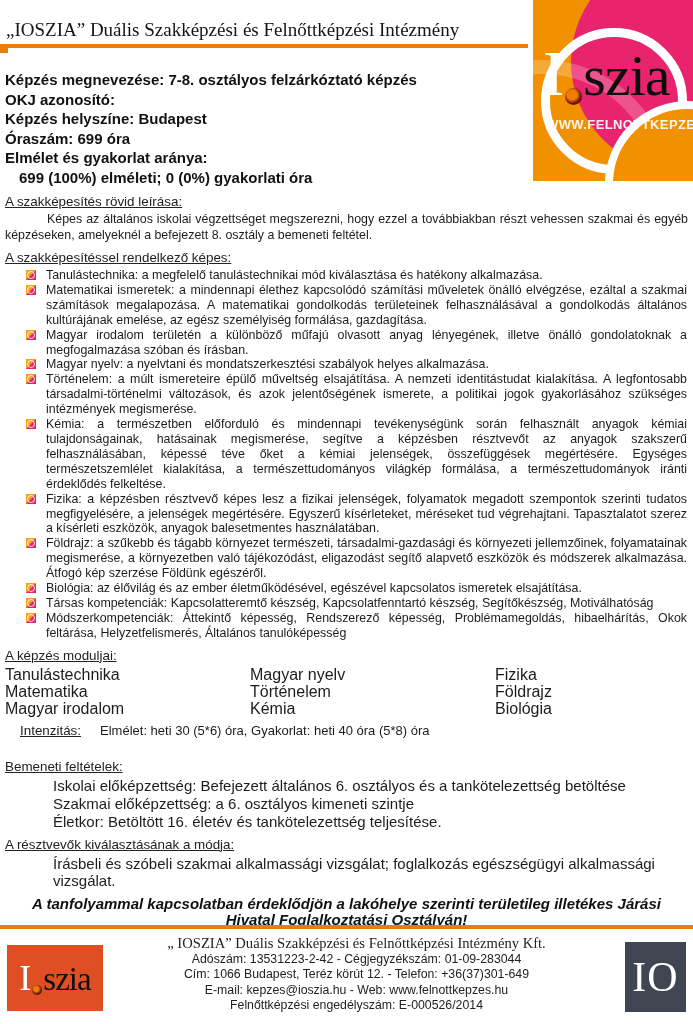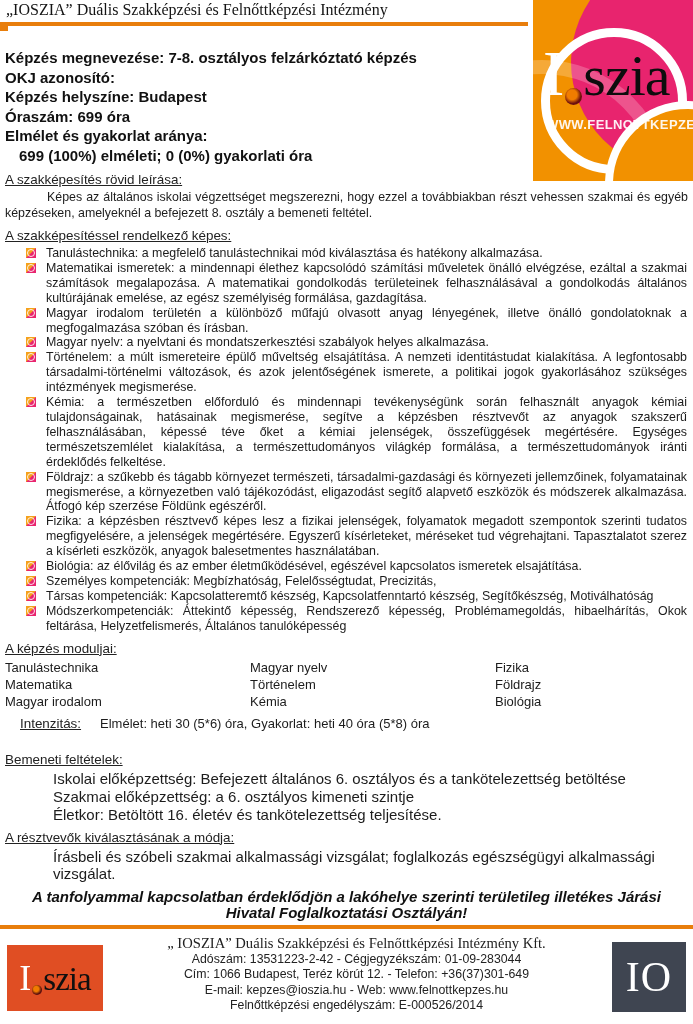--- a/index.html
+++ b/index.html
@@ -1,21 +1,21 @@
 <!DOCTYPE html>
 <html><head>
 <meta charset="utf-8">
 <style>
   html,body{margin:0;padding:0;background:#fff;}
   body{width:693px;height:1024px;position:relative;overflow:hidden;
        font-family:"Liberation Sans",sans-serif;color:#1c1c1c;}
 
   
-  .doc-title{font-family:"Liberation Serif",serif;font-size:16px;color:#141414;
-             padding:1px 0 3px 6px;white-space:nowrap;}
+  .doc-title{font-family:"Liberation Serif",serif;font-size:19px;color:#141414;
+             padding:19px 0 3px 6px;white-space:nowrap;}
   .top-divider{height:4px;background:#E87E0C;width:528px;position:relative;}
   .top-divider-nub{position:absolute;left:0;top:4px;width:8px;height:5px;background:#E87E0C;}
 
   
   .logo{position:absolute;top:0;right:0;width:160px;height:181px;background:#F29100;overflow:hidden;}
   .logo-magenta{position:absolute;width:220px;height:220px;border-radius:50%;background:#E8246E;left:38px;top:-48px;}
   .logo-soft-arc{position:absolute;width:230px;height:230px;border-radius:50%;
                  border:14px solid rgba(255,255,255,0.22);left:-120px;top:60px;}
   .logo-ring{position:absolute;left:8px;top:28px;width:128px;height:128px;border:9px solid #fff;border-radius:50%;}
   .logo-corner{position:absolute;width:150px;height:150px;border-radius:50%;background:#F29100;
@@ -36,21 +36,21 @@
   .sec-h{font-size:13.4px;line-height:16px;text-decoration:underline;margin:7px 0 2px 0;color:#222;}
   .lead{font-size:12.4px;line-height:15.5px;text-align:justify;text-indent:42px;margin:1px 0 0 0;}
 
   .cap-list{list-style:none;margin:2px 0 0 0;padding:0;}
   .cap-item{display:flex;font-size:12.4px;line-height:14.9px;}
   .cap-icon{flex:none;width:10px;height:10px;margin:2px 10px 0 21px;position:relative;
             background:linear-gradient(135deg,#F5A11C 45%,#E8246E 55%);}
   .cap-icon-ring{position:absolute;inset:1px;border:1.5px solid rgba(255,255,255,.85);border-radius:50%;}
   .cap-text{flex:1;text-align:justify;padding-right:1px;}
 
-  .modules-grid{display:flex;font-size:13px;line-height:17px;margin-top:2px;}
+  .modules-grid{display:flex;font-size:16px;line-height:17px;margin-top:2px;}
   .mod-col{width:245px;}
   .mod-col:last-child{width:auto;}
 
   .intensity{font-size:13px;margin-top:6px;}
   .intensity .sec-h{display:inline;margin:15px;}
   .intensity-text{margin-left:4px;}
 
   .bemeneti{margin-top:20px;}
   .indent-line{padding-left:48px;font-size:15px;line-height:17px;margin-top:1px;}
 
@@ -63,21 +63,21 @@
   .footer{position:absolute;left:0;right:0;bottom:0;height:99px;background:#fff;}
   .footer-bar{height:4px;background:#E87E0C;}
   .footer-inner{position:relative;height:95px;}
   .f-logo-left{position:absolute;left:7px;top:16px;width:96px;height:66px;background:#E04E23;
                display:flex;align-items:center;justify-content:center;}
   .f-word{display:flex;align-items:baseline;}
   .f-i{font-family:"Liberation Serif",serif;font-size:36px;line-height:1;color:#fff;}
   .f-dot{width:10px;height:10px;border-radius:50%;margin:0 1px;position:relative;top:5px;
          background:radial-gradient(circle at 42% 40%, #f07c00 0 30%, #5c100e 62%);}
   .f-szia{font-family:"Liberation Serif",serif;font-size:33px;line-height:1;color:#101010;letter-spacing:-1px;}
-  .f-logo-right{position:absolute;right:7px;top:13px;width:74px;height:70px;background:#3F4551;
+  .f-logo-right{position:absolute;right:7px;top:13px;width:61px;height:70px;background:#3F4551;
                 display:flex;align-items:center;justify-content:center;}
   .f-io{font-family:"Liberation Serif",serif;font-size:42px;color:#fff;letter-spacing:1px;}
   .f-text{position:absolute;left:110px;right:90px;top:6px;text-align:center;
           font-size:12.3px;line-height:15.4px;color:#222;}
   .f-company{font-family:"Liberation Serif",serif;font-size:14.6px;line-height:17px;}
 </style>
 </head>
 <body>
 
 <div class="logo">
@@ -147,39 +147,33 @@
     <li class="cap-item">
         <span class="cap-icon">
           <span class="cap-icon-ring"></span>
         </span>
         <span class="cap-text">Kémia: a természetben előforduló és mindennapi tevékenységünk során felhasznált anyagok kémiai tulajdonságainak, hatásainak megismerése, segítve a képzésben résztvevőt az anyagok szakszerű felhasználásában, képessé téve őket a kémiai jelenségek, összefüggések megértésére. Egységes természetszemlélet kialakítása, a természettudományos világkép formálása, a természettudományok iránti érdeklődés felkeltése.</span>
       </li>
     <li class="cap-item">
         <span class="cap-icon">
           <span class="cap-icon-ring"></span>
         </span>
+        <span class="cap-text">Fizika: a képzésben résztvevő képes lesz a fizikai jelenségek, folyamatok megadott szempontok szerinti tudatos megfigyelésére, a jelenségek megértésére. Egyszerű kísérleteket, méréseket tud végrehajtani. Tapasztalatot szerez a kísérleti eszközök, anyagok balesetmentes használatában.</span>
+      </li>
+    <li class="cap-item">
+        <span class="cap-icon">
+          <span class="cap-icon-ring"></span>
+        </span>
         <span class="cap-text">Földrajz: a szűkebb és tágabb környezet természeti, társadalmi-gazdasági és környezeti jellemzőinek, folyamatainak megismerése, a környezetben való tájékozódást, eligazodást segítő alapvető eszközök és módszerek alkalmazása. Átfogó kép szerzése Földünk egészéről.</span>
       </li>
     <li class="cap-item">
         <span class="cap-icon">
           <span class="cap-icon-ring"></span>
         </span>
-        <span class="cap-text">Fizika: a képzésben résztvevő képes lesz a fizikai jelenségek, folyamatok megadott szempontok szerinti tudatos megfigyelésére, a jelenségek megértésére. Egyszerű kísérleteket, méréseket tud végrehajtani. Tapasztalatot szerez a kísérleti eszközök, anyagok balesetmentes használatában.</span>
-      </li>
-    <li class="cap-item">
-        <span class="cap-icon">
-          <span class="cap-icon-ring"></span>
-        </span>
         <span class="cap-text">Biológia: az élővilág és az ember életműködésével, egészével kapcsolatos ismeretek elsajátítása.</span>
-      </li>
-    <li class="cap-item">
-        <span class="cap-icon">
-          <span class="cap-icon-ring"></span>
-        </span>
-        <span class="cap-text">Személyes kompetenciák: Megbízhatóság, Felelősségtudat, Precizitás,</span>
       </li>
     <li class="cap-item">
         <span class="cap-icon">
           <span class="cap-icon-ring"></span>
         </span>
         <span class="cap-text">Társas kompetenciák: Kapcsolatteremtő készség, Kapcsolatfenntartó készség, Segítőkészség, Motiválhatóság</span>
       </li>
     <li class="cap-item">
         <span class="cap-icon">
           <span class="cap-icon-ring"></span>

